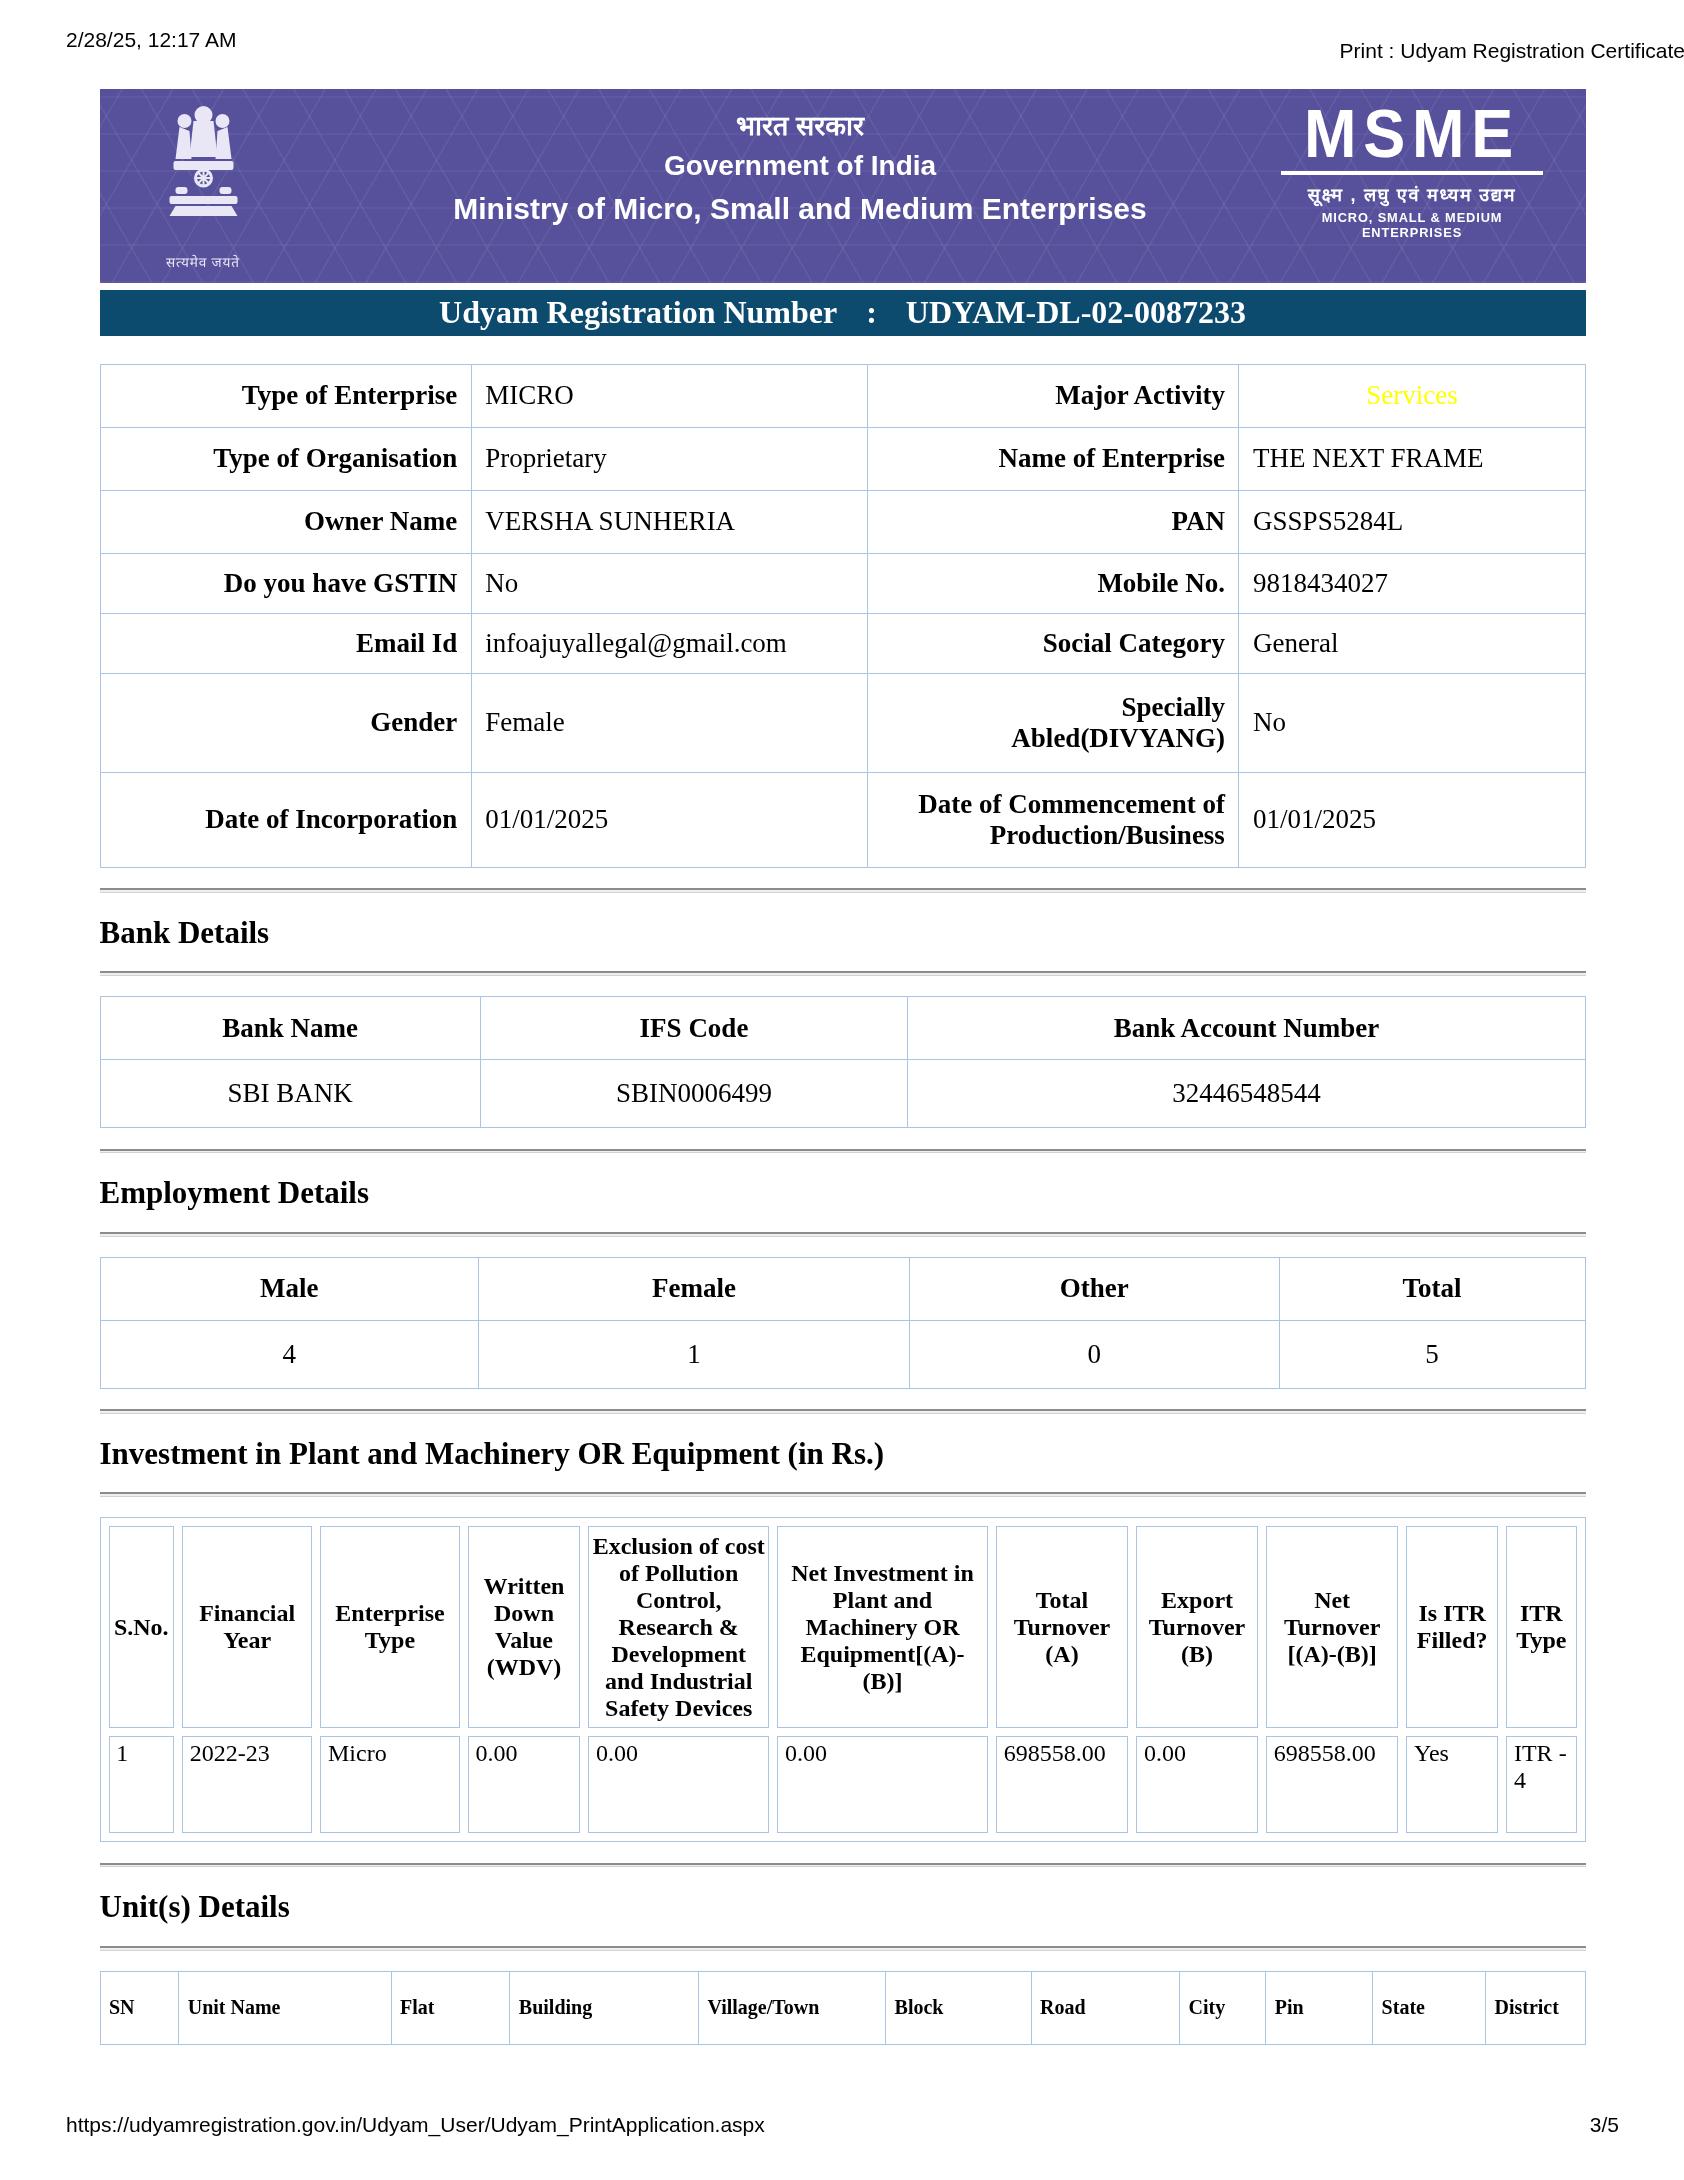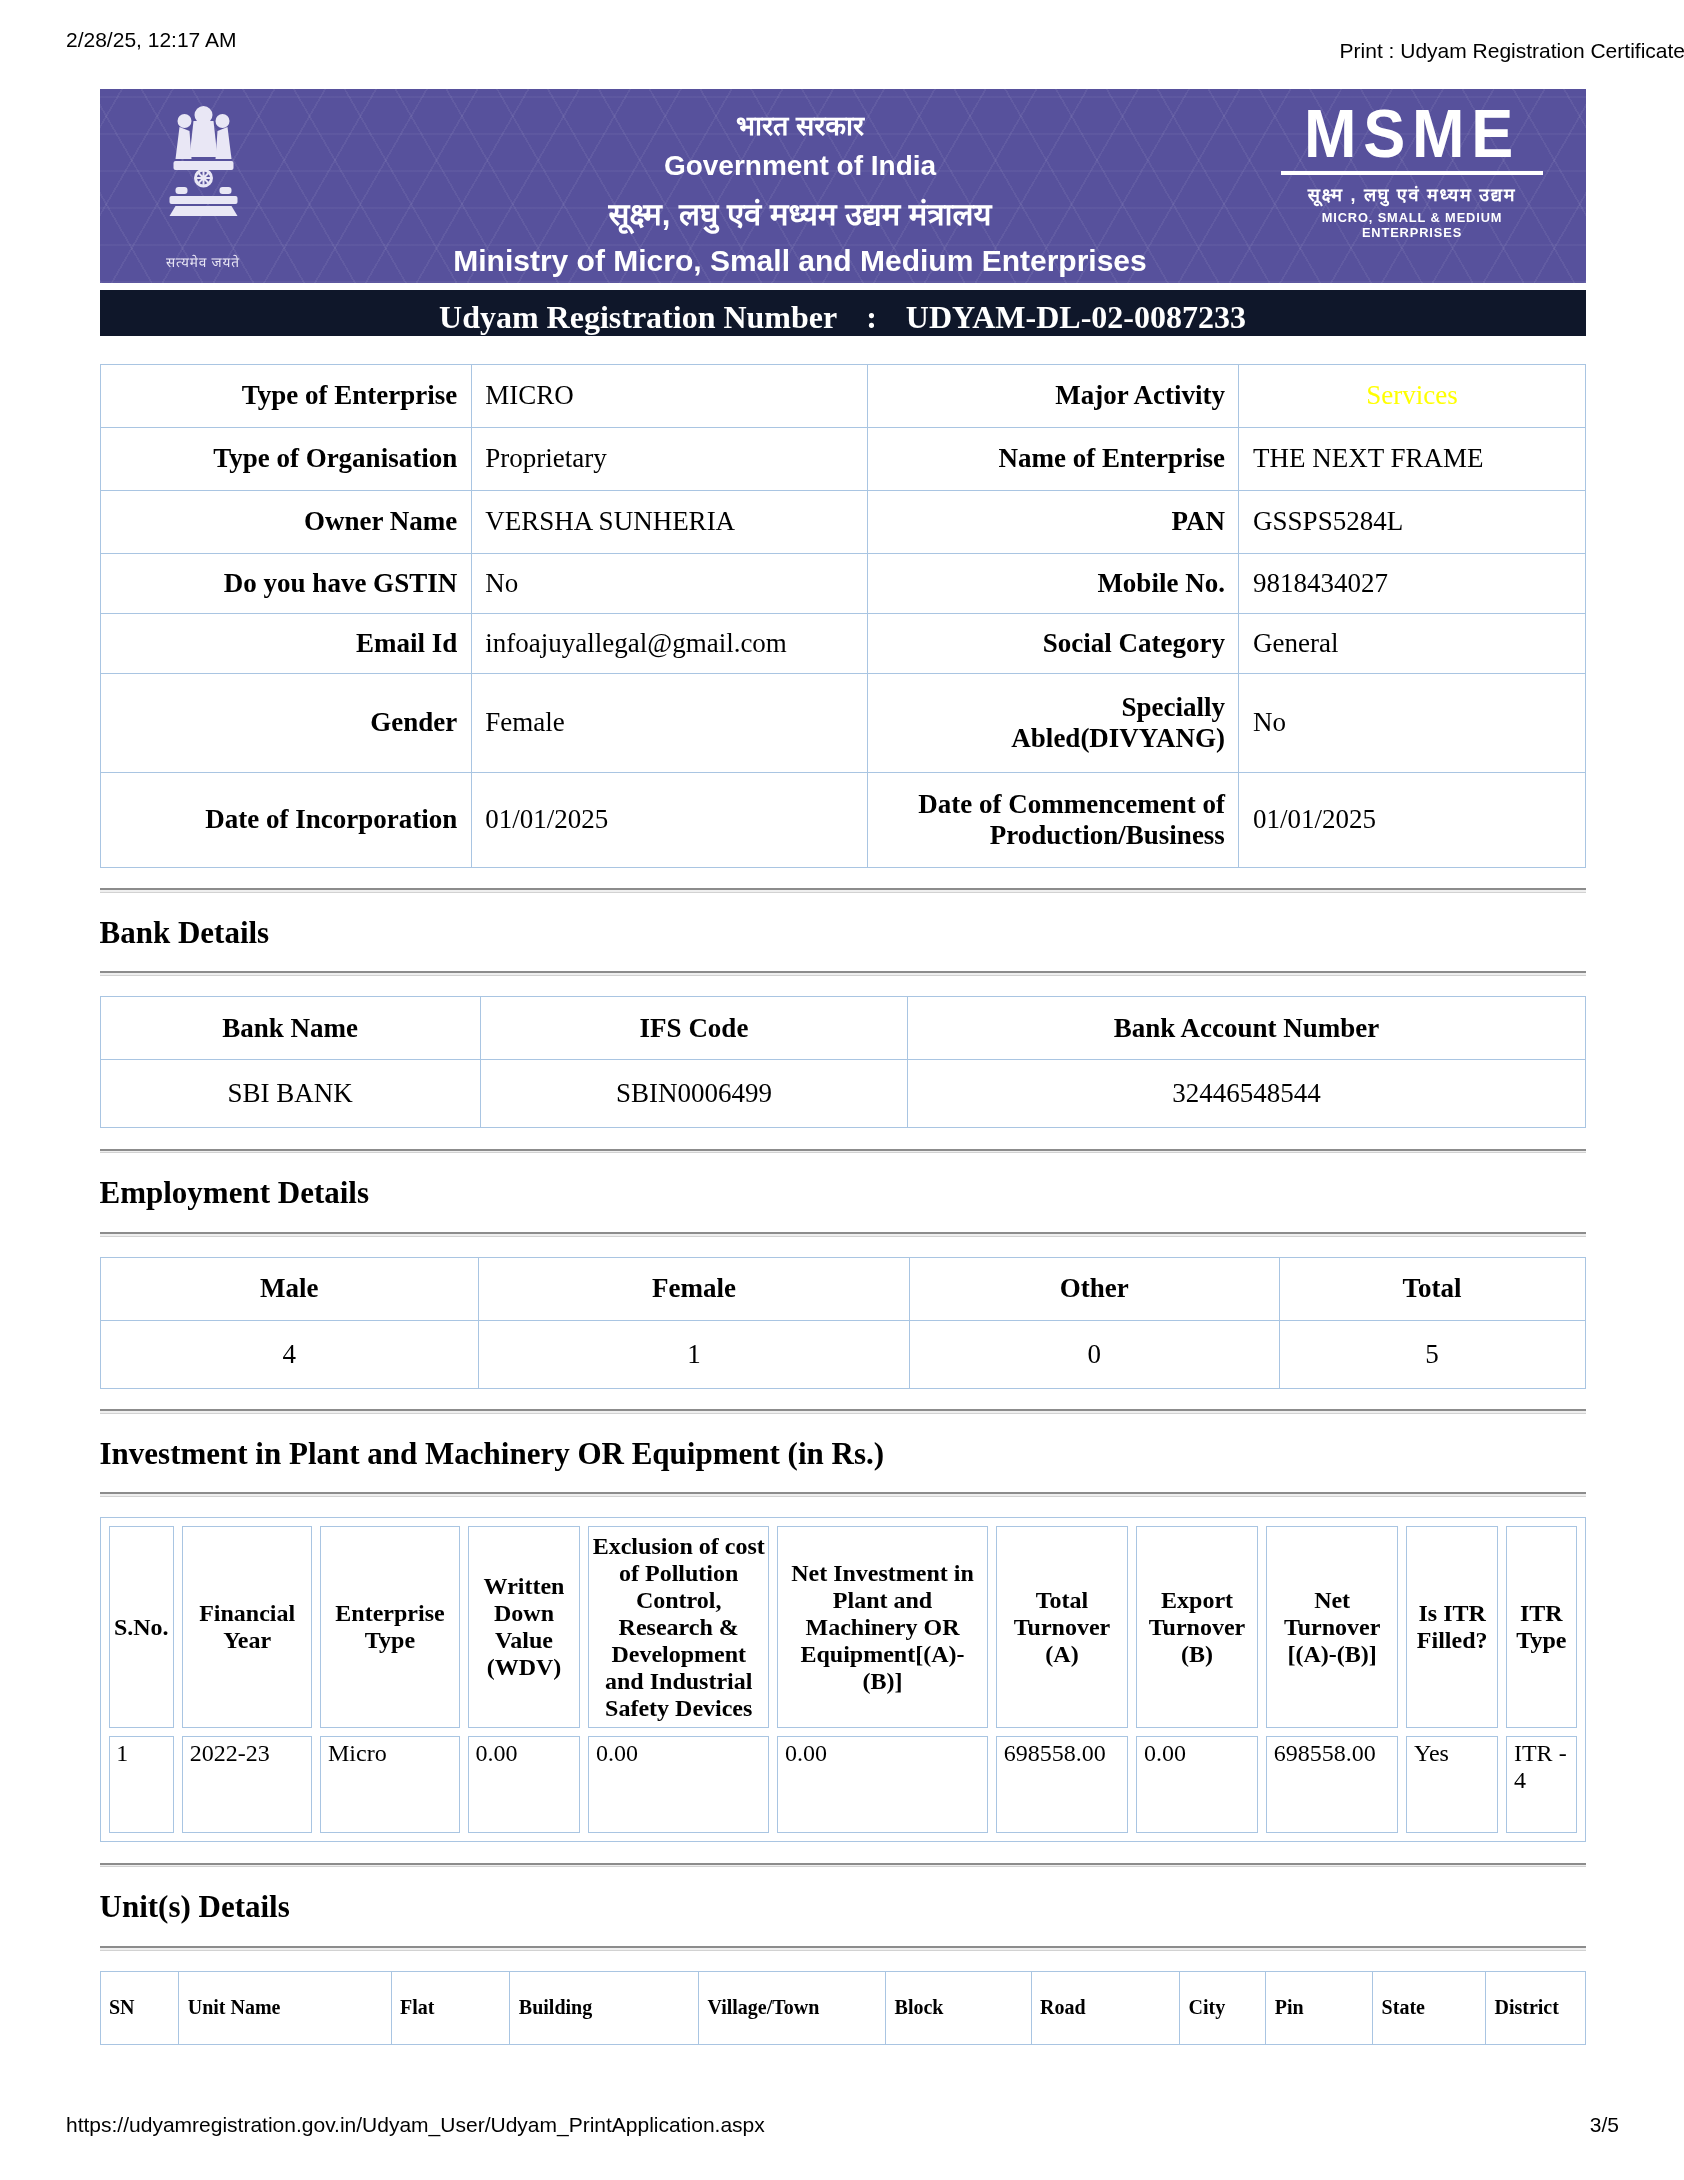--- a/index.html
+++ b/index.html
@@ -31,22 +31,22 @@
   .bc-hindi-min{font-size:31px;font-weight:bold;margin-top:10.2px;}
   .bc-min{font-size:30px;font-weight:bold;margin-top:10.2px;}
   .msme{position:absolute;right:37px;top:15.3px;width:273px;text-align:center;color:#ffffff;
     font-family:"Liberation Sans",sans-serif;z-index:2;}
   .msme-word{font-size:63px;font-weight:900;letter-spacing:6.8px;line-height:0.95;transform:scaleY(1.08);}
   .msme-rule{height:4.3px;background:#ffffff;margin:6.8px 5.1px 6.8px 5.1px;}
   .msme-hindi{font-size:18px;font-weight:bold;letter-spacing:1.7px;}
   .msme-eng{font-size:12.8px;font-weight:bold;margin-top:4.3px;letter-spacing:0.9px;}
 
   
-  .reg-bar{margin-top:6.8px;height:46px;background:#0f172a;color:#ffffff;
-    display:flex;justify-content:center;align-items:flex-end;font-size:32px;font-weight:bold;}
+  .reg-bar{margin-top:6.8px;height:46px;background:#0c4a6e;color:#ffffff;
+    display:flex;justify-content:center;align-items:center;font-size:32px;font-weight:bold;}
   .reg-bar .lbl{margin-right:29px;}
   .reg-bar .sep{margin-right:29px;}
 
   
   table.main{width:100%;border-collapse:collapse;margin-top:28px;font-size:27px;}
   table.main td{border:1.7px solid #a9c5e2;background:#fff;vertical-align:middle;padding:6.8px 13.6px;}
   table.main td.lbl{font-weight:bold;text-align:right;}
   table.main td.val{text-align:left;}
   td.hl{background:#0a8a0a;color:#ffff00;text-align:center;padding:6.8px 3.4px;}
 
@@ -100,21 +100,20 @@
         <rect x="22" y="84" width="12" height="7" rx="3"></rect>
         <rect x="66" y="84" width="12" height="7" rx="3"></rect>
         <rect x="16" y="93" width="68" height="8" rx="2"></rect>
         <path d="M22 103 h56 l6 10 h-68 z"></path>
       </svg>
       <div class="emblem-caption">सत्यमेव जयते</div>
     </div>
     <div class="banner-center">
       <div class="bc-hindi-govt">भारत सरकार</div>
       <div class="bc-govt">Government of India</div>
-      <div class="bc-hindi-min">सूक्ष्म, लघु एवं मध्यम उद्यम मंत्रालय</div>
       <div class="bc-min">Ministry of Micro, Small and Medium Enterprises</div>
     </div>
     <div class="msme">
       <div class="msme-word">MSME</div>
       <div class="msme-rule"></div>
       <div class="msme-hindi">सूक्ष्म , लघु एवं मध्यम उद्यम</div>
       <div class="msme-eng">MICRO, SMALL &amp; MEDIUM ENTERPRISES</div>
     </div>
   </div>
 

